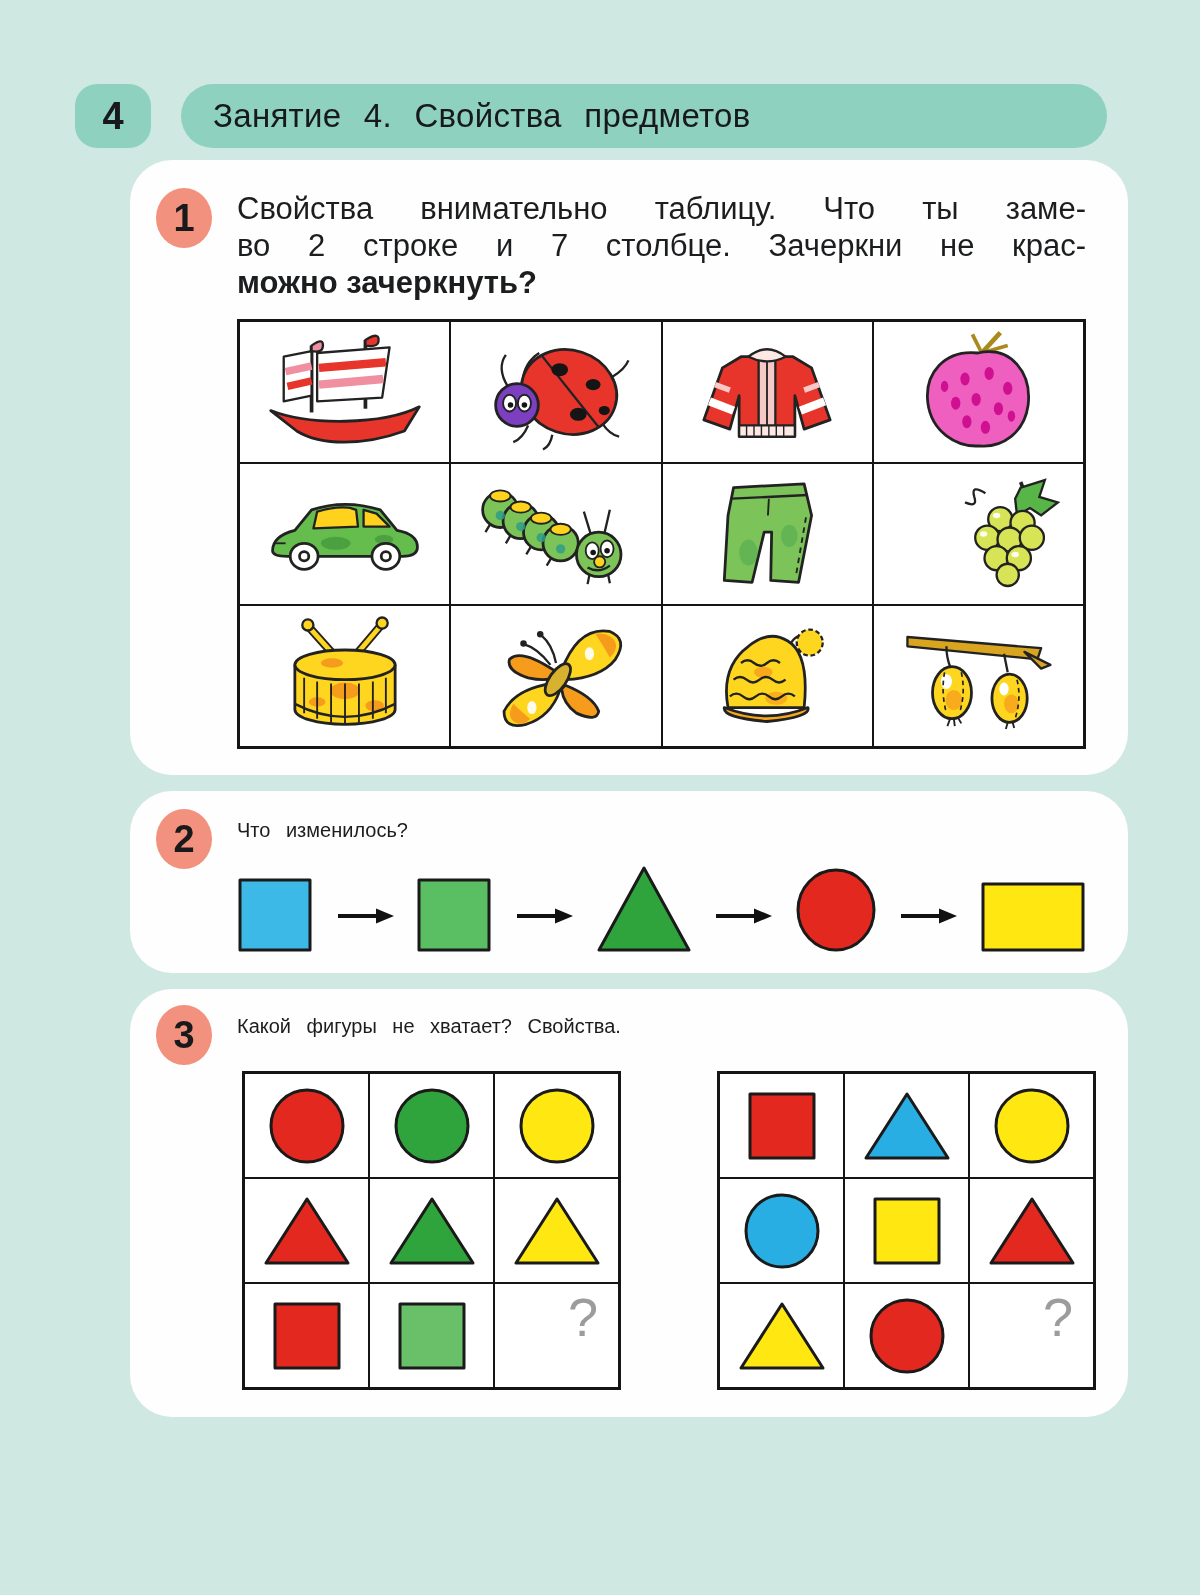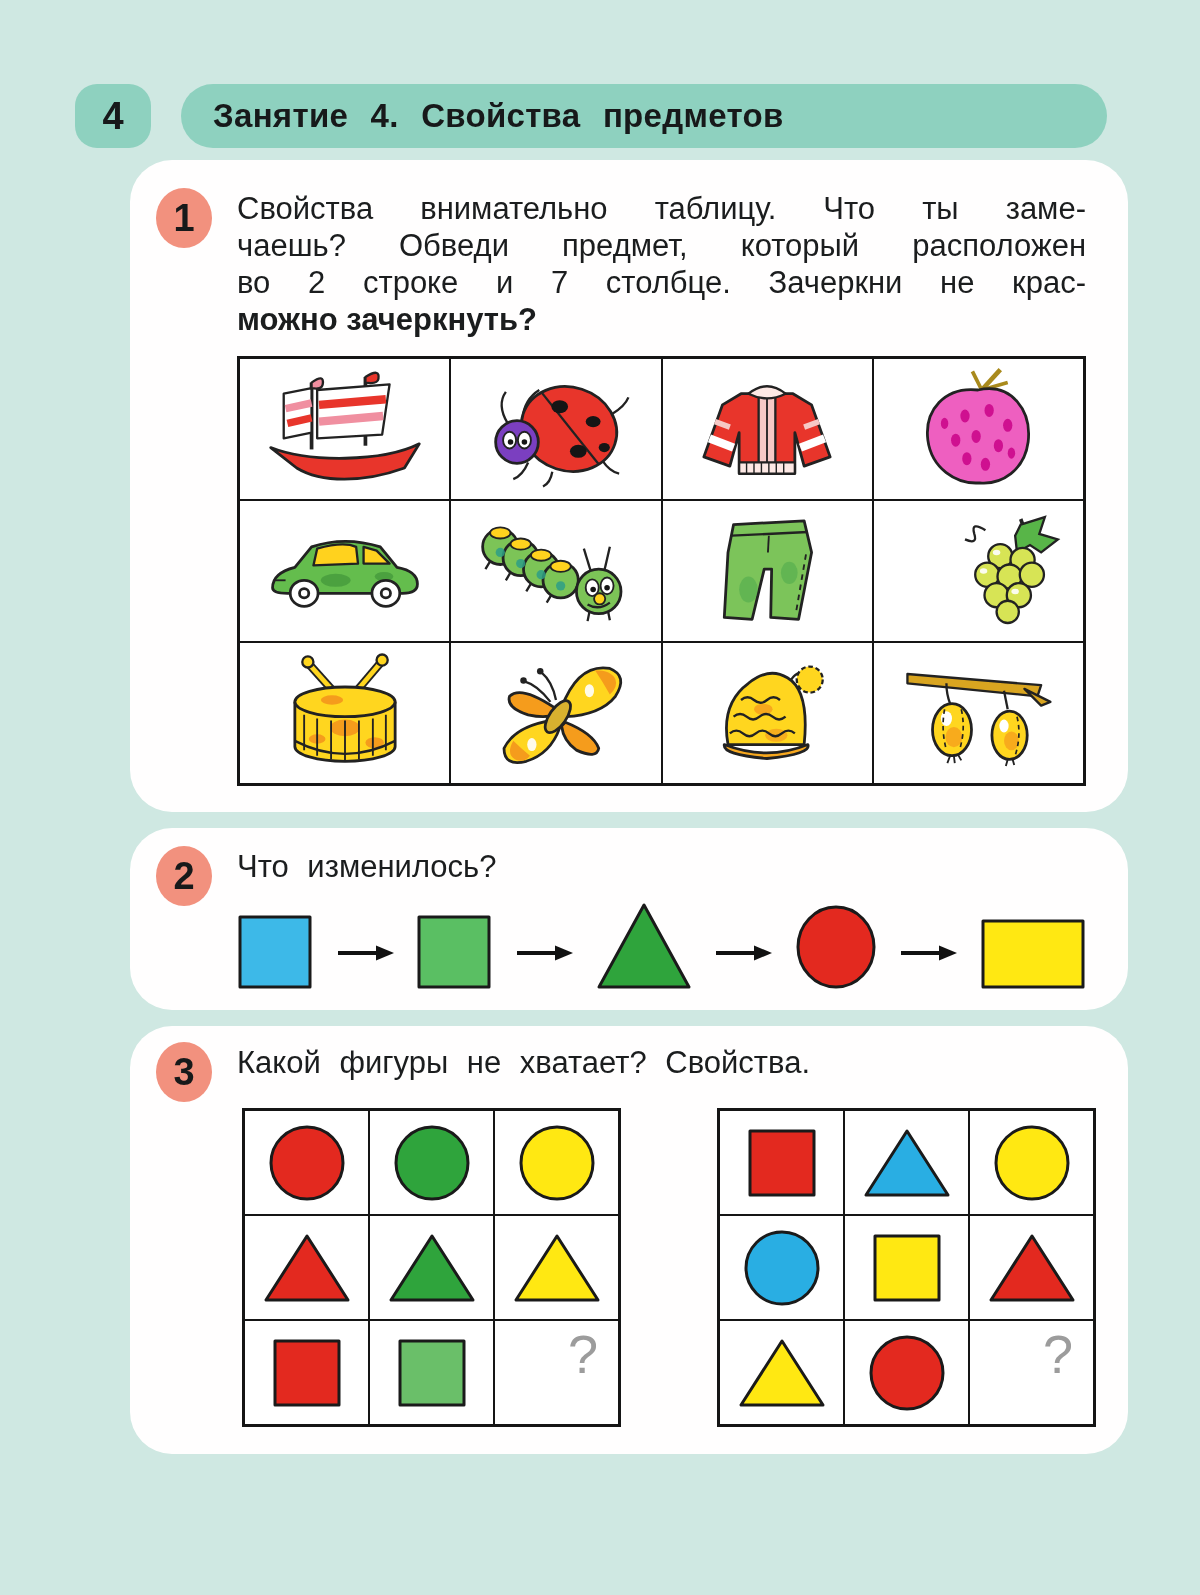--- a/index.html
+++ b/index.html
@@ -17,21 +17,21 @@
     background:#8ed1bf;border-radius:22px;
     display:flex;align-items:center;justify-content:center;
     font-size:38px;font-weight:bold;color:#17191a;
   }
   .title-pill{
     position:absolute;left:181px;top:84px;width:926px;height:64px;
     background:#8ed1bf;border-radius:32px;
     display:flex;align-items:center;
     padding-left:32px;box-sizing:border-box;
   }
-  .title-pill span{font-size:33px;font-weight:bold;word-spacing:13px;letter-spacing:.3px;color:#17191a;}
+  .title-pill span{font-size:33px;font-weight:normal;word-spacing:13px;letter-spacing:.3px;color:#17191a;}
 
   .card{
     position:relative;margin-left:130px;width:998px;
     background:#fffefe;border-radius:42px;box-sizing:border-box;
   }
   #card1{margin-top:12px;padding:30px 42px 26px 107px;}
   #card2{margin-top:16px;padding:20px 42px 20px 107px;}
   #card3{margin-top:16px;padding:18px 42px 27px 107px;}
 
   .badge{
@@ -49,21 +49,21 @@
 
   .pic-table{
     margin-top:18px;width:849px;box-sizing:border-box;
     border:2px solid #151515;
     display:grid;grid-template-columns:repeat(4,1fr);grid-auto-rows:142px;
     background:#fff;
   }
   .pic-cell{border:1px solid #151515;display:flex;align-items:center;justify-content:center;overflow:hidden;}
   .pic-cell svg{width:192px;height:130px;}
 
-  .question{font-size:31px;line-height:38px;word-spacing:10px;}
+  .question{font-size:20px;line-height:38px;word-spacing:10px;}
 
   .sequence{
     margin-top:10px;width:849px;height:94px;
     display:flex;align-items:flex-end;justify-content:space-between;
   }
   .seq-shape{display:flex;align-items:flex-end;}
   .seq-arrow{margin-bottom:28px;display:flex;}
 
   .grids{margin-top:26px;margin-left:5px;display:flex;gap:96px;}
   .shape-grid{
@@ -86,21 +86,20 @@
     <div class="page-num">4</div>
     <div class="title-pill">
       <span>Занятие 4. Свойства предметов</span>
     </div>
   </div>
 
   <section class="card" id="card1">
     <div class="badge">1</div>
     <div class="task-text">
       <div class="jline">Свойства внимательно таблицу. Что ты заме-</div>
-      <div class="jline">чаешь? Обведи предмет, который расположен</div>
       <div class="jline">во 2 строке и 7 столбце. Зачеркни не крас-</div>
       <div class="jline last">можно зачеркнуть?</div>
     </div>
 
     <div class="pic-table">
 
       <div class="pic-cell">
         <svg viewBox="0 0 200 140">
           <g stroke="#222" stroke-width="3" stroke-linejoin="round" fill="none">
             <path d="M20,90 C60,106 140,106 180,86 L164,112 C120,128 74,128 48,112 Z" fill="#e8352b"></path>

